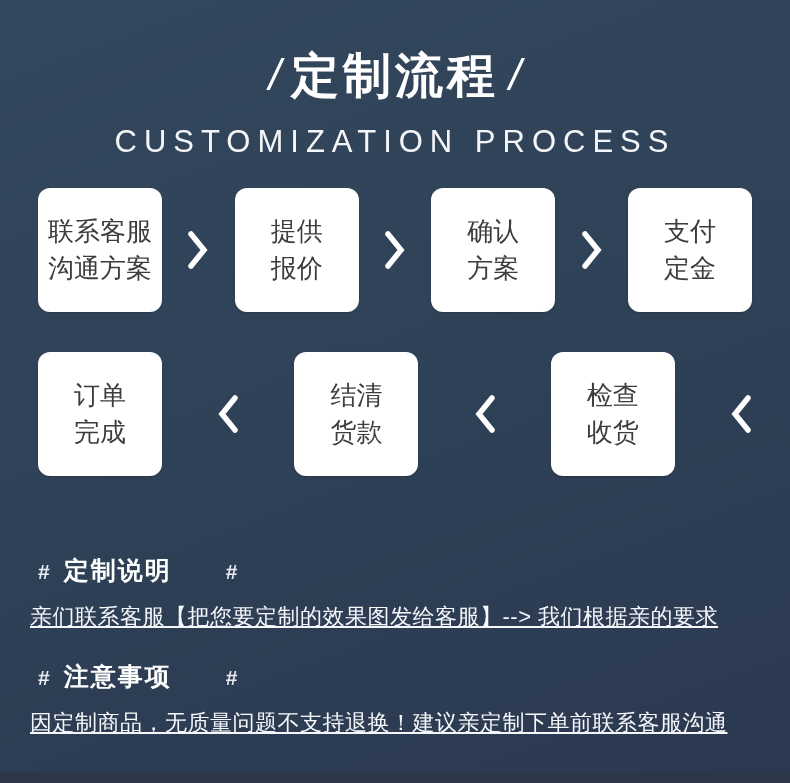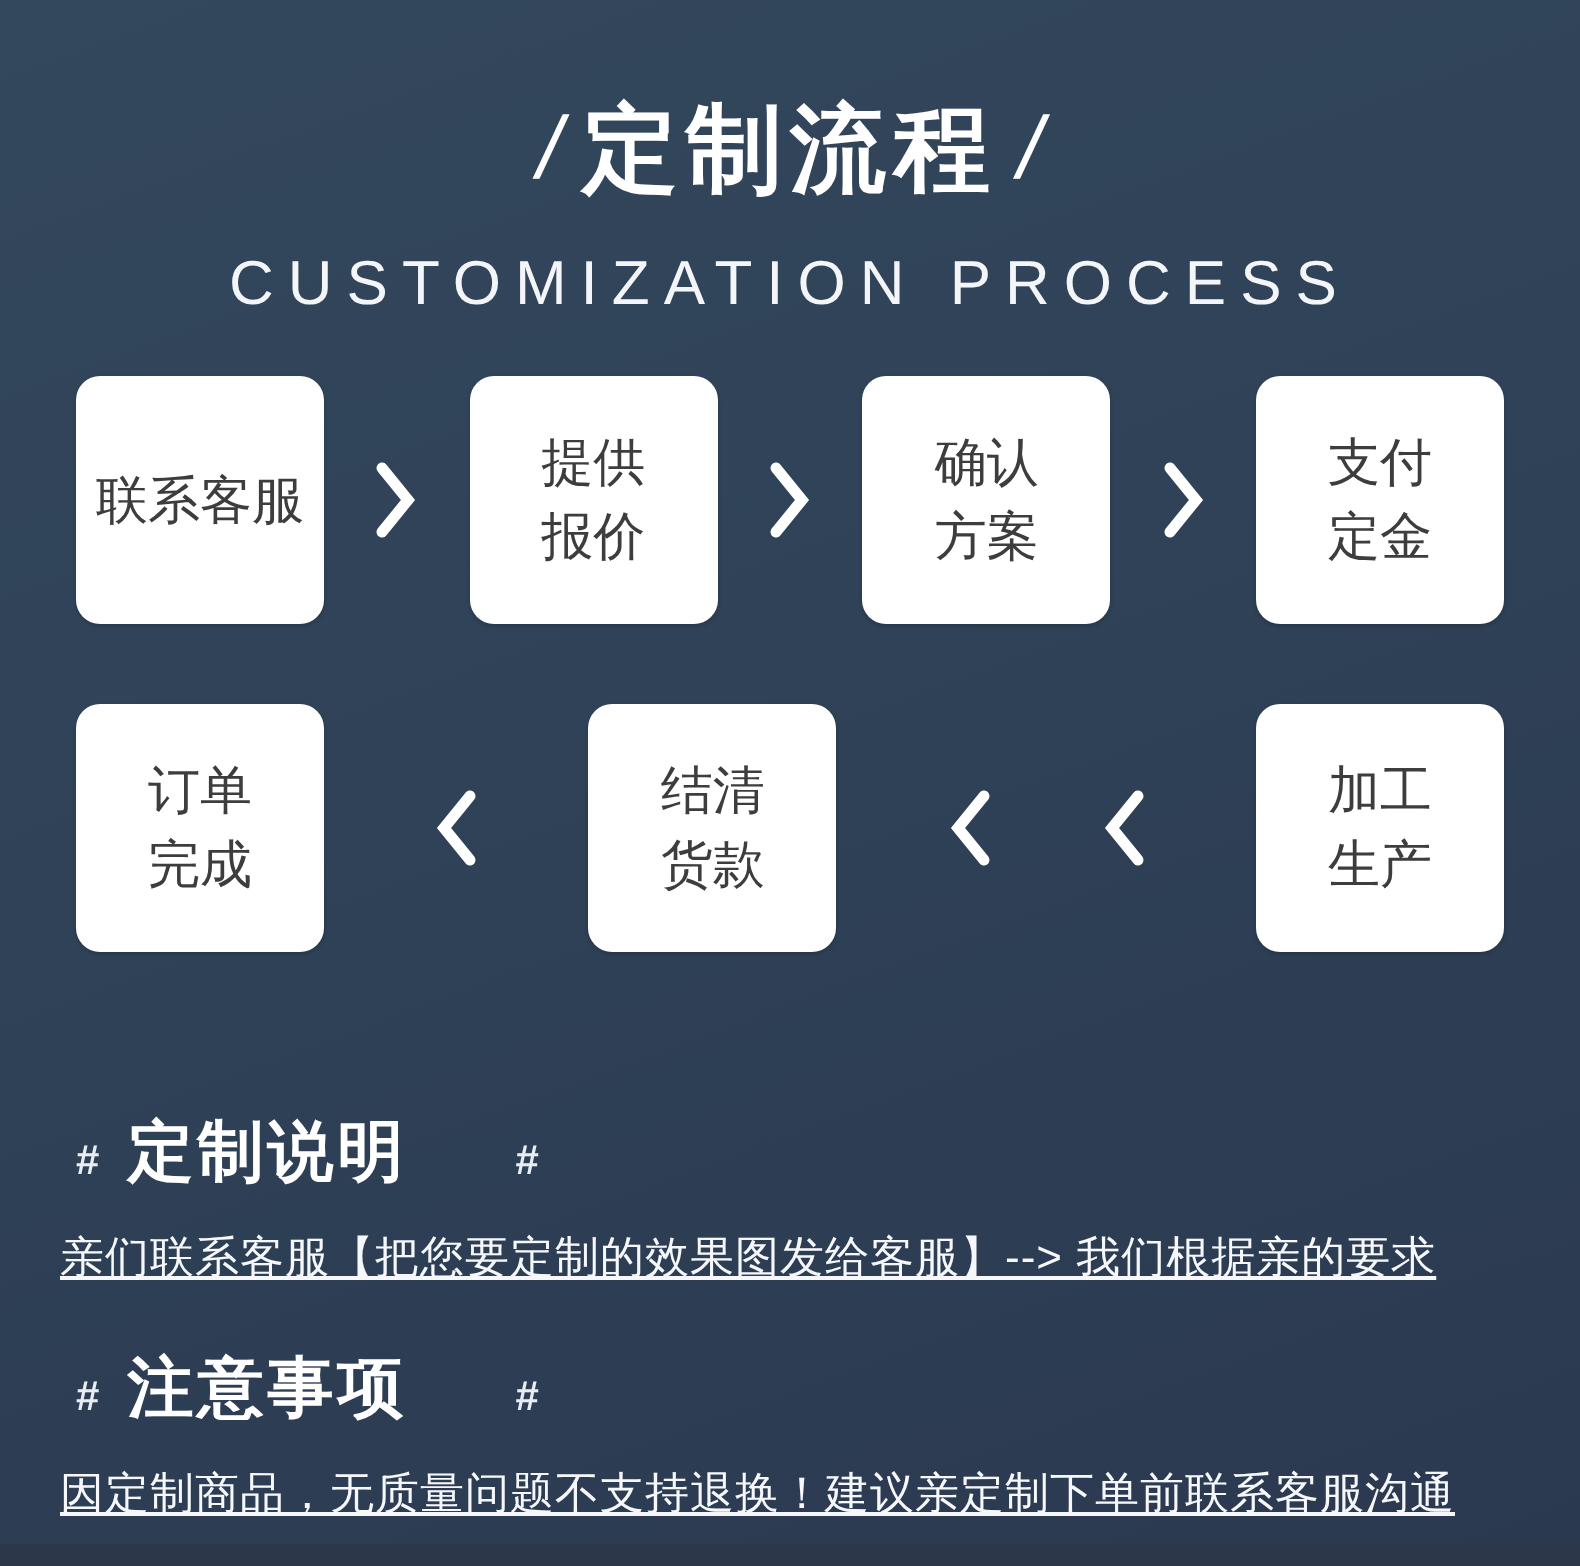--- a/index.html
+++ b/index.html
@@ -79,21 +79,21 @@
     margin-bottom: 12px;
   }
   .section-heading.second { margin-top: 26px; }
   .hash {
     font-size: 21px;
     font-weight: bold;
     color: #e9edf2;
   }
   .hash.trailing { margin-left: 54px; }
   .heading-text {
-    font-size: 33px;
+    font-size: 25px;
     font-weight: bold;
     margin-left: 14px;
     margin-right: 0;
     letter-spacing: 2px;
     color: #ffffff;
   }
   .body-line {
     font-size: 22px;
     line-height: 35px;
     color: #f5f7fa;
@@ -117,20 +117,21 @@
   <div class="header">
     <div class="title-line"><span class="slash">/</span><span>定制流程</span><span class="slash">/</span></div>
     <div class="subtitle">CUSTOMIZATION PROCESS</div>
   </div>
 
   <div class="flow">
 
     <div class="flow-row">
       <div class="step-box">
         <span>联系客服</span>
+        <span>沟通方案</span>
       </div>
       <span class="arrow">
         <svg width="22" height="40" viewBox="0 0 22 40">
             <polyline points="4,4 17,20 4,36" stroke="#ffffff" stroke-width="5.5" fill="none" stroke-linecap="round" stroke-linejoin="miter"></polyline>
           </svg>
       </span>
       <div class="step-box">
         <span>提供</span>
         <span>报价</span>
       </div>
@@ -166,29 +167,29 @@
       </span>
       <div class="step-box">
         <span>结清</span>
         <span>货款</span>
       </div>
       <span class="arrow">
         <svg width="22" height="40" viewBox="0 0 22 40">
             <polyline points="18,4 5,20 18,36" stroke="#ffffff" stroke-width="5.5" fill="none" stroke-linecap="round" stroke-linejoin="miter"></polyline>
           </svg>
       </span>
+      <div class="step-box">
+        <span>检查</span>
+        <span>收货</span>
+      </div>
       <span class="arrow">
         <svg width="22" height="40" viewBox="0 0 22 40">
             <polyline points="18,4 5,20 18,36" stroke="#ffffff" stroke-width="5.5" fill="none" stroke-linecap="round" stroke-linejoin="miter"></polyline>
           </svg>
       </span>
-      <div class="step-box">
-        <span>加工</span>
-        <span>生产</span>
-      </div>
     </div>
 
   </div>
 
   <div class="sections">
 
     <div class="section-heading">
       <span class="hash">#</span>
       <span class="heading-text">定制说明</span>
       <span class="hash trailing">#</span>

